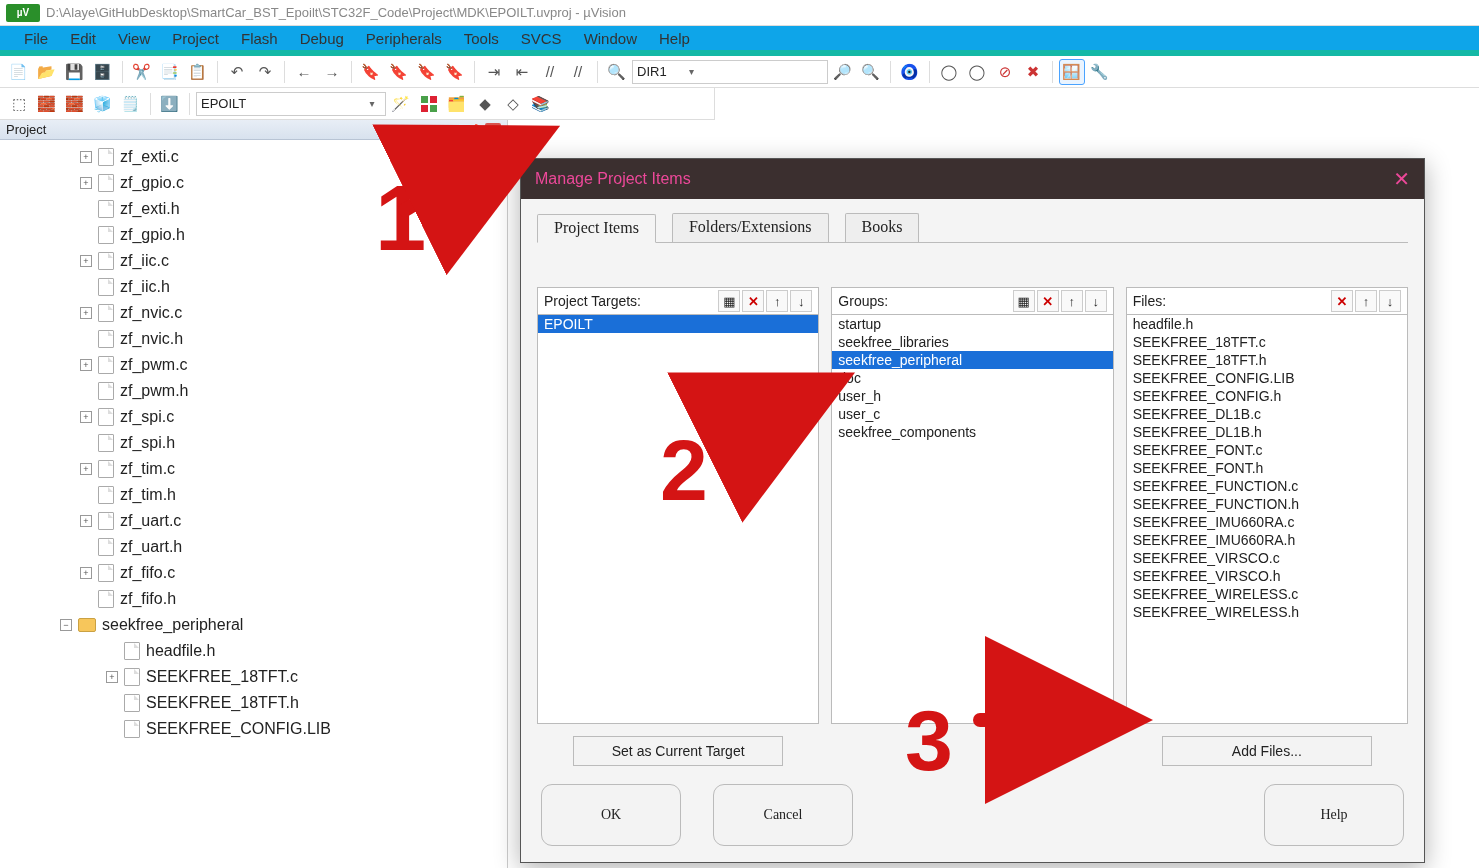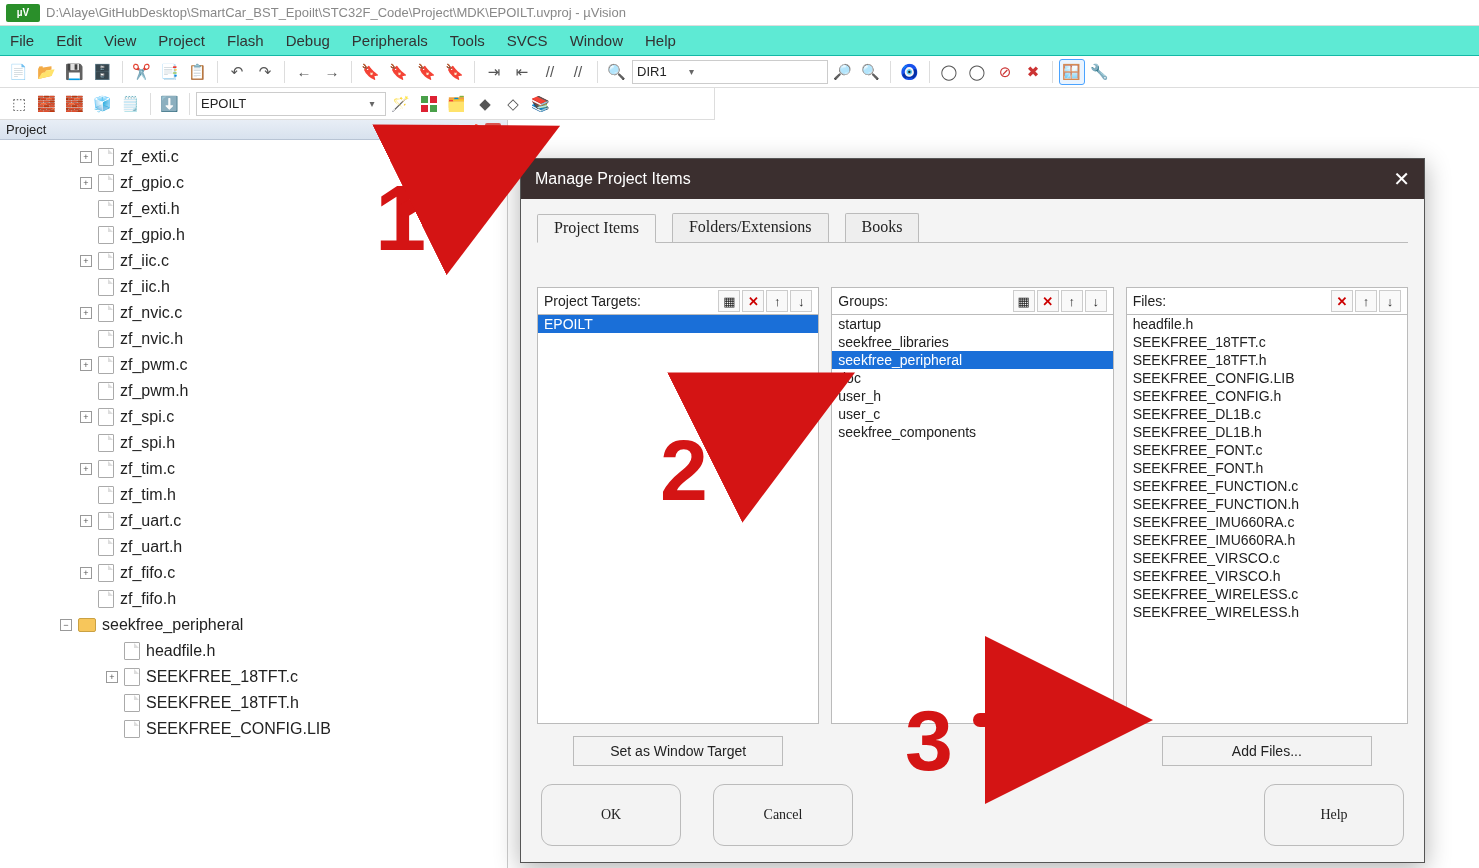--- a/index.html
+++ b/index.html
@@ -35,23 +35,23 @@
     align-items: center;
     justify-content: center;
     border-radius: 2px;
     margin-right: 6px;
   }
   
   .menubar {
     display: flex;
     align-items: center;
     height: 30px;
-    padding: 0 0;
-    border-bottom: 1px solid #14b8a6;
-    background: #5eead4;
+    padding: 0 14px;
+    border-bottom: 6px solid #14b8a6;
+    background: #0ea5e9;
   }
   .menubar span {
     padding: 4px 12px 4px 10px;
     font-size: 15px;
     color: #333;
     cursor: default;
   }
   
   .toolbar {
     display: flex;
@@ -159,21 +159,21 @@
     position: absolute;
     left: 520px; top: 158px;
     width: 905px; height: 705px;
     background: #f4f4f4;
     border: 1px solid #555;
     box-shadow: 0 6px 24px rgba(0,0,0,.3);
     display:flex; flex-direction:column;
   }
   .dialog-title {
     background: #3b2f2f;
-    color: #ffffff;
+    color: #ec4899;
     height: 40px;
     display:flex;
     align-items:center;
     padding: 0 14px;
     font-size: 16px;
   }
   .dialog-title .x {
     margin-left:auto;
     font-size: 20px;
     cursor: default;
@@ -576,21 +576,21 @@
             <div class="row">SEEKFREE_VIRSCO.c</div>
             <div class="row">SEEKFREE_VIRSCO.h</div>
             <div class="row">SEEKFREE_WIRELESS.c</div>
             <div class="row">SEEKFREE_WIRELESS.h</div>
           </div>
       </div>
     </div>
 
     <div class="below-cols">
       <div style="flex:1; display:flex; justify-content:center">
-        <div class="btn long">Set as Window Target</div>
+        <div class="btn long">Set as Current Target</div>
       </div>
       <div style="flex:1"></div>
       <div style="flex:1; display:flex; justify-content:center">
         <div class="btn long">Add Files...</div>
       </div>
     </div>
   </div>
   <div class="dlg-footer">
     <div class="btn">OK</div>
     <div class="btn">Cancel</div>

